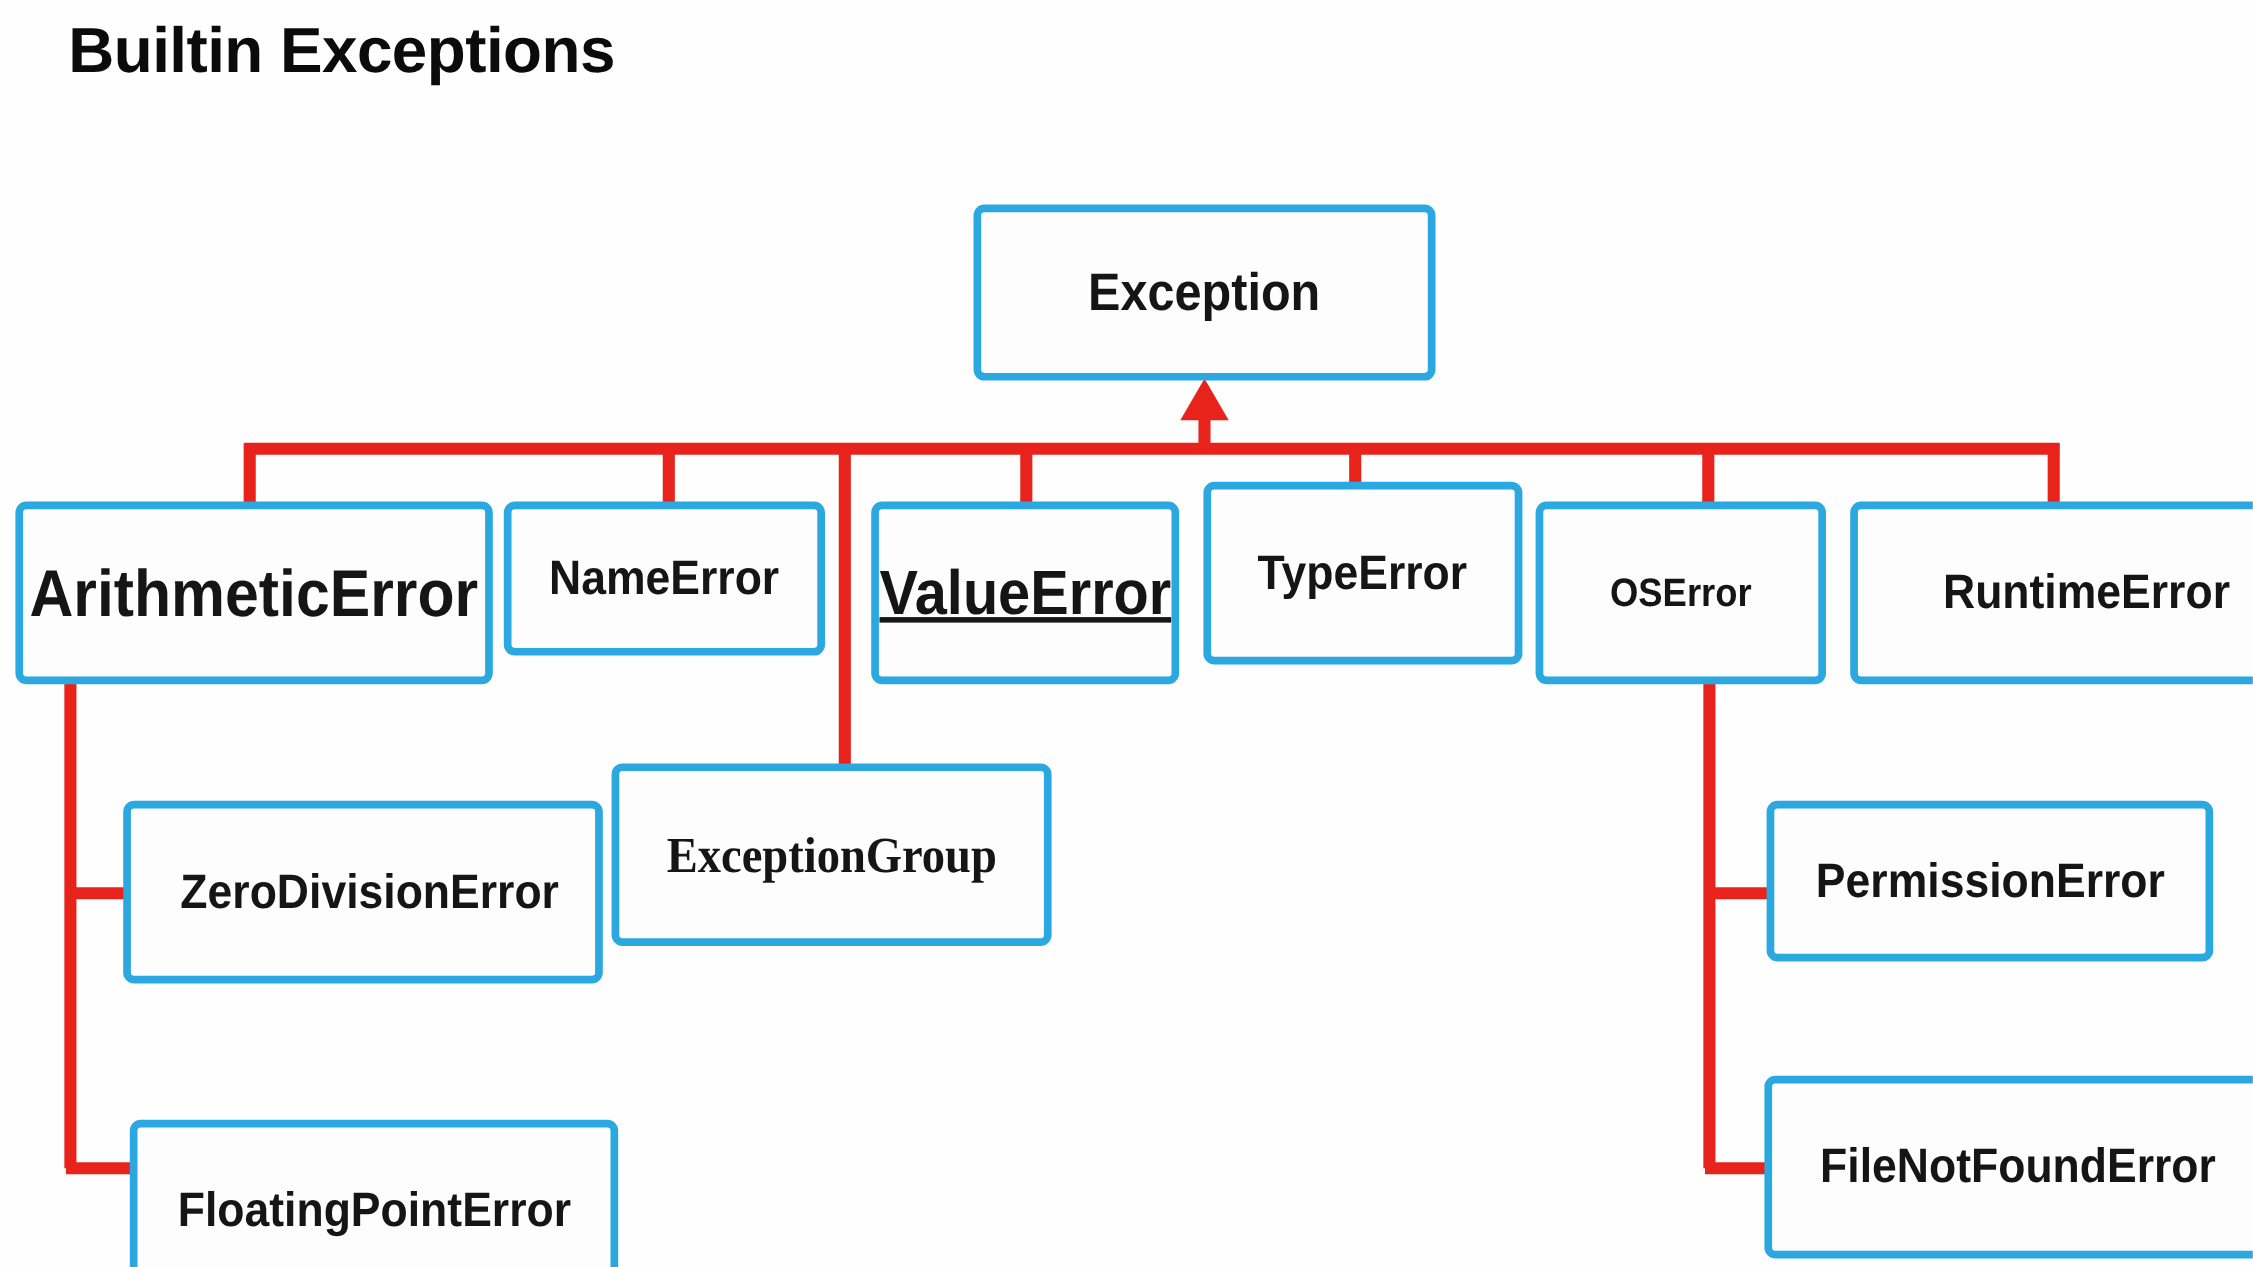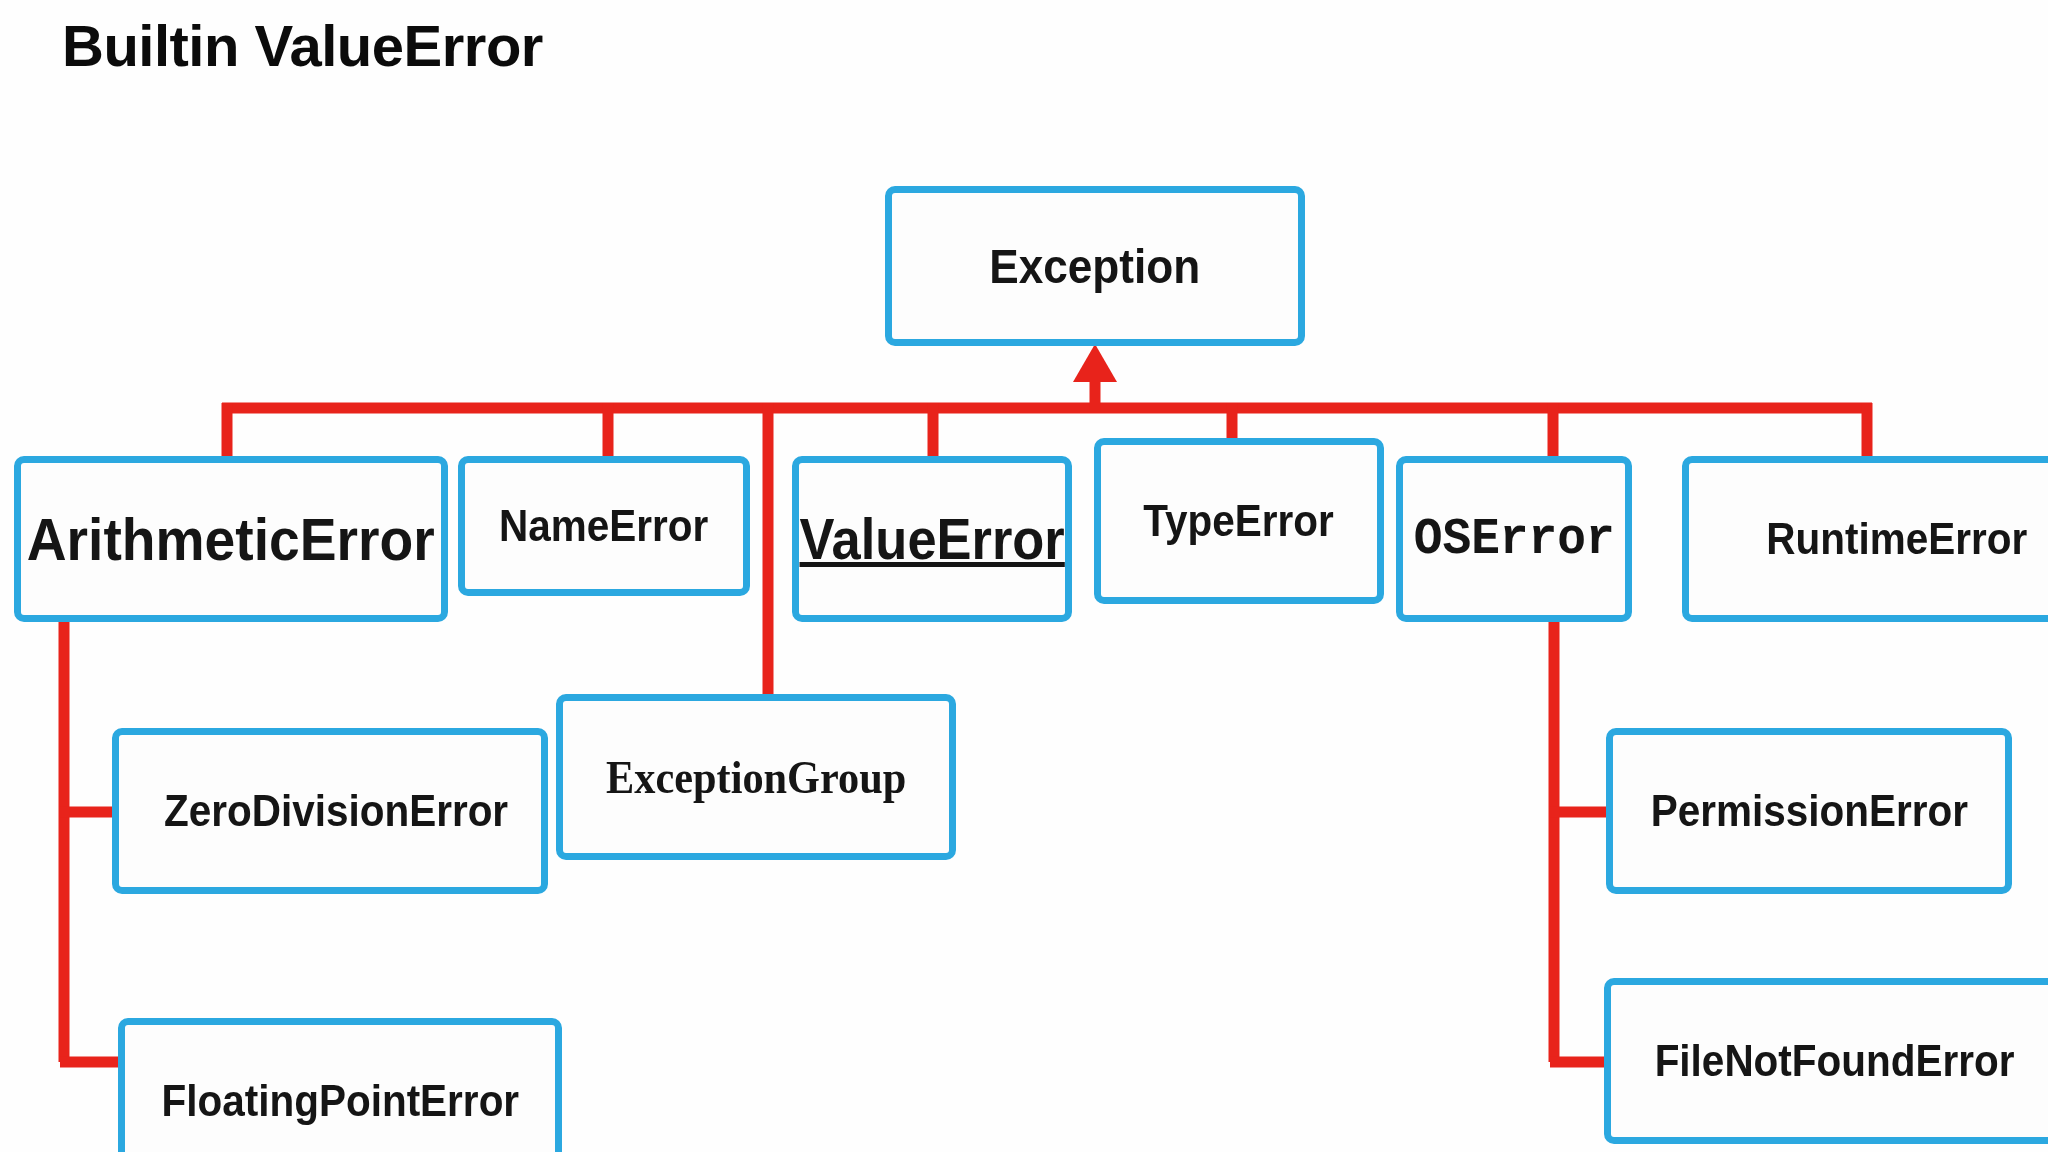--- a/index.html
+++ b/index.html
@@ -56,21 +56,21 @@
   .node span {
     display: block;
     transform: scaleX(0.92);
   }
 </style>
 </head>
 <body>
 
 <div id="canvas">
 
-  <div id="page-title">Builtin ValueError</div>
+  <div id="page-title">Builtin Exceptions</div>
 
   <svg class="edges" viewBox="0 0 2048 1152" width="2048" height="1152">
 
     <g stroke="#E8231B" stroke-width="11" fill="none" stroke-linecap="butt">
 
       <line x1="222" y1="408" x2="1872" y2="408"></line>
 
       <line x1="227" y1="403" x2="227" y2="458"></line>
 
       <line x1="608" y1="403" x2="608" y2="458"></line>
@@ -117,41 +117,41 @@
   </div>
 
   <div class="node" style="left:792px; top:456px; width:280px; height:166px; font-size:57px;text-decoration:underline;">
     <span>ValueError</span>
   </div>
 
   <div class="node" style="left:1094px; top:438px; width:290px; height:166px; font-size:44px;">
     <span>TypeError</span>
   </div>
 
-  <div class="node" style="left:1396px; top:456px; width:236px; height:166px; font-size:52px;font-family:Liberation Mono, monospace;">
+  <div class="node" style="left:1396px; top:456px; width:264px; height:166px; font-size:36px;">
     <span>OSError</span>
   </div>
 
   <div class="node" style="left:1682px; top:456px; width:430px; height:166px; font-size:44px;">
     <span>RuntimeError</span>
   </div>
 
   <div class="node" style="left:556px; top:694px; width:400px; height:166px; font-size:46px;font-family:Liberation Serif, serif;">
     <span>ExceptionGroup</span>
   </div>
 
   <div class="node" style="left:112px; top:728px; width:436px; height:166px; font-size:44px;padding-left:13px;">
     <span>ZeroDivisionError</span>
   </div>
 
   <div class="node" style="left:118px; top:1018px; width:444px; height:166px; font-size:44px;">
     <span>FloatingPointError</span>
   </div>
 
-  <div class="node" style="left:1606px; top:728px; width:406px; height:166px; font-size:44px;">
+  <div class="node" style="left:1606px; top:728px; width:406px; height:146px; font-size:44px;">
     <span>PermissionError</span>
   </div>
 
   <div class="node" style="left:1604px; top:978px; width:470px; height:166px; font-size:44px; justify-content:flex-start; padding-left:28px;">
     <span>FileNotFoundError</span>
   </div>
 
 </div>
 
 </body></html>

